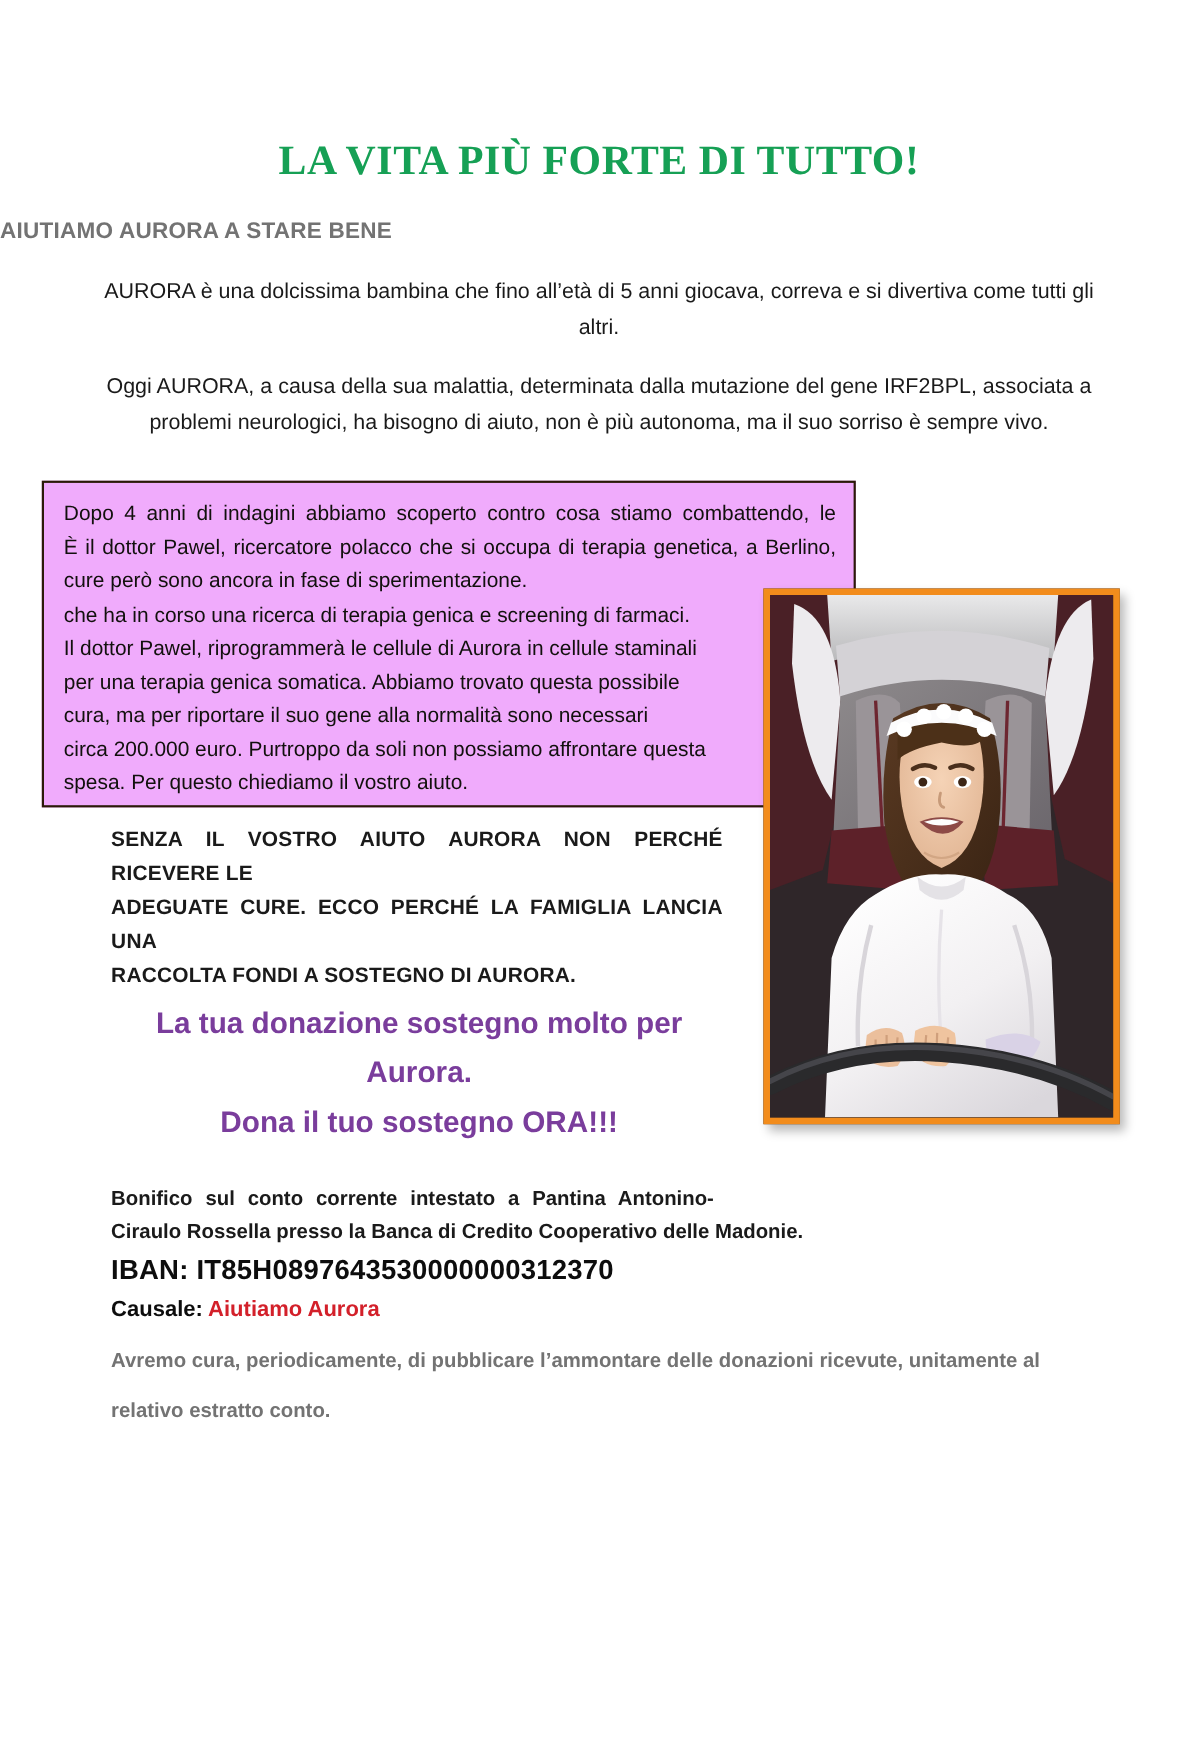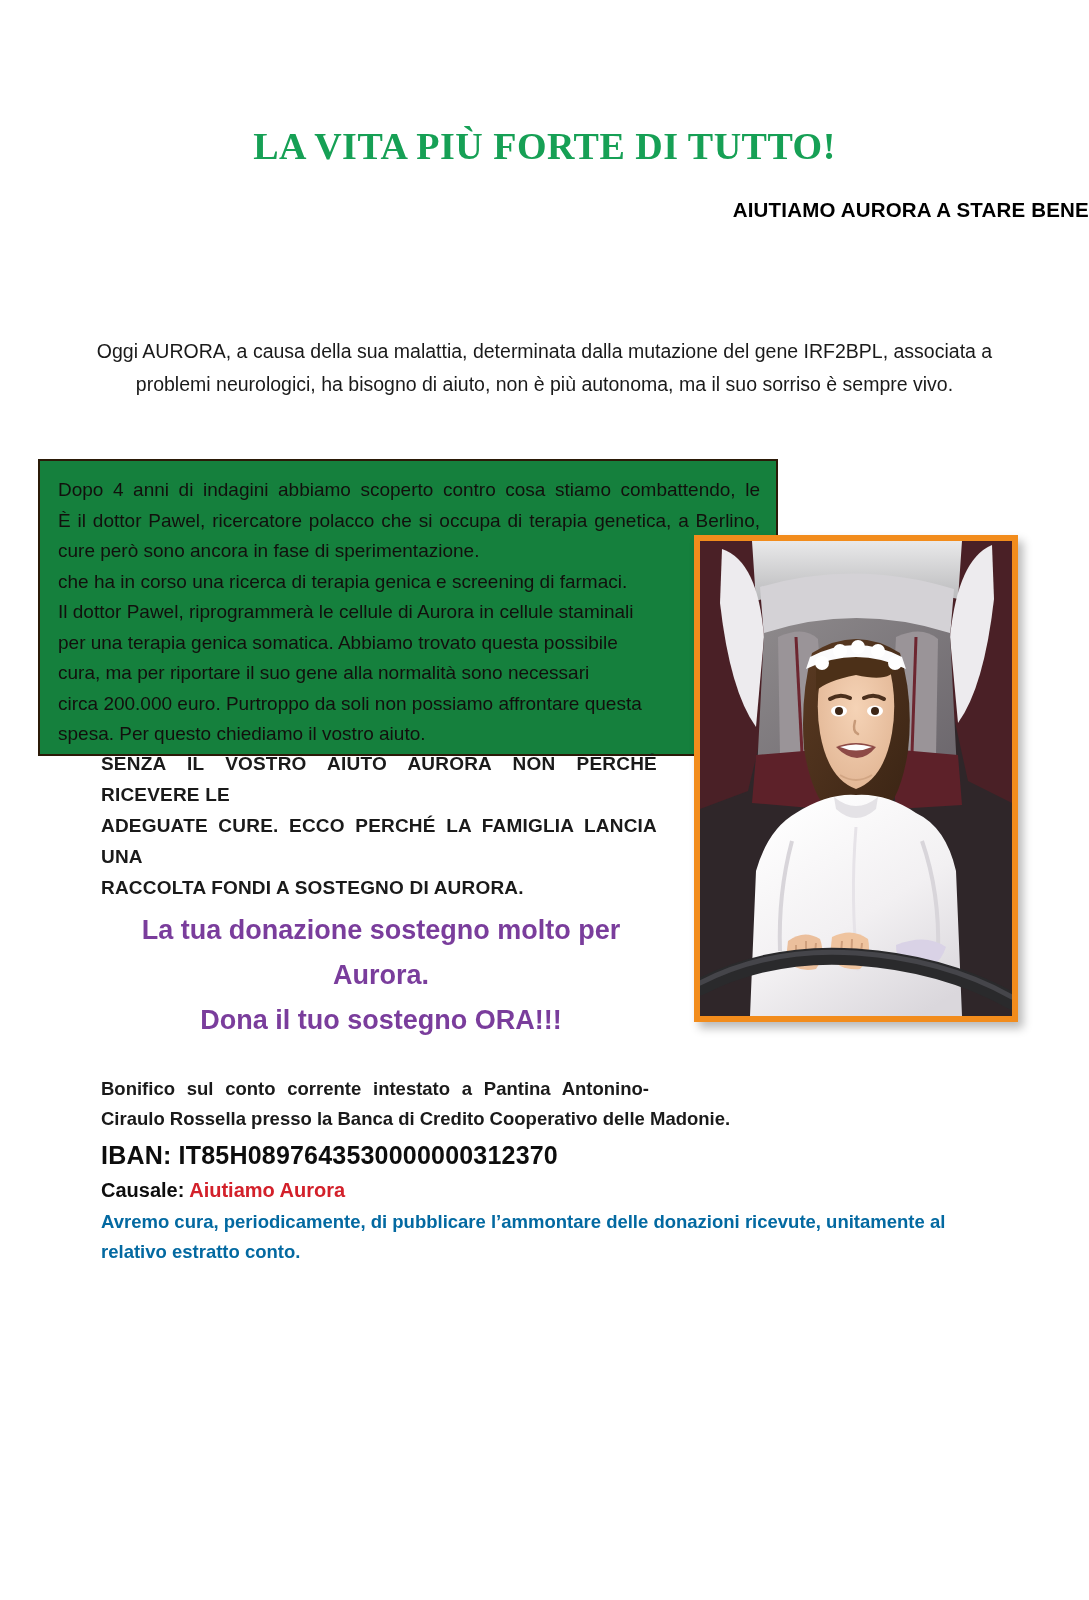--- a/index.html
+++ b/index.html
@@ -34,46 +34,46 @@
     letter-spacing: 0.5px;
     color: #16a055;
     white-space: nowrap;
   }
 
   .subtitle {
     position: absolute;
     left: 0;
     top: 198px;
     width: 1089px;
-    text-align: right;
+    text-align: left;
     font-weight: bold;
     font-size: 20.5px;
     letter-spacing: 0.2px;
-    color: #000000;
+    color: #737373;
   }
 
   
   .intro {
     position: absolute;
     text-align: center;
     font-size: 19.5px;
     line-height: 33px;
     color: #1a1a1a;
   }
   .intro-1 { left: 92px; top: 249px; width: 905px; }
   .intro-2 { left: 92px; top: 335px; width: 905px; }
 
   
   .orange-box {
     position: absolute;
     left: 38px;
-    top: 459px;
+    top: 437px;
     width: 740px;
     height: 297px;
-    background: #15803d;
+    background: #f0abfc;
     border: 2px solid #2b1a08;
     box-sizing: border-box;
     padding: 14px 16px 10px 18px;
   }
   .orange-line {
     display: block;
     font-size: 19px;
     line-height: 30.5px;
     color: #12100d;
   }
@@ -160,22 +160,23 @@
     font-weight: bold;
     font-size: 20px;
     line-height: 33px;
     color: #0d0d0d;
   }
   .causale .red { color: #d3202a; }
   .closing {
     font-weight: bold;
     font-size: 18.5px;
     line-height: 30px;
-    color: #0369a1;
+    color: #737373;
     width: 898px;
+    margin-top: 15px;
   }
 
   
   .watermark {
     position: absolute;
     left: 18px;
     top: 1493px;
     display: flex;
     align-items: center;
     gap: 13px;
@@ -201,20 +202,21 @@
   }
 </style>
 </head>
 <body>
 
 <div id="page">
 
   <div class="doc-title">LA VITA PIÙ FORTE DI TUTTO!</div>
   <div class="subtitle">AIUTIAMO AURORA A STARE BENE</div>
 
+  <div class="intro intro-1">AURORA è una dolcissima bambina che fino all’età di 5 anni giocava, correva e si divertiva come tutti gli altri.</div>
   <div class="intro intro-2">Oggi AURORA, a causa della sua malattia, determinata dalla mutazione del gene IRF2BPL, associata a problemi neurologici, ha bisogno di aiuto, non è più autonoma, ma il suo sorriso è sempre vivo.</div>
 
   <div class="orange-box">
     <span class="orange-line j">Dopo 4 anni di indagini abbiamo scoperto contro cosa stiamo combattendo, le</span>
     <span class="orange-line j">È il dottor Pawel, ricercatore polacco che si occupa di terapia genetica, a Berlino,</span>
     <span class="orange-line">cure però sono ancora in fase di sperimentazione.</span>
     <span class="orange-line">che ha in corso una ricerca di terapia genica e screening di farmaci.</span>
     <span class="orange-line">Il dottor Pawel, riprogrammerà le cellule di Aurora in cellule staminali</span>
     <span class="orange-line">per una terapia genica somatica. Abbiamo trovato questa possibile</span>
     <span class="orange-line"> cura, ma per riportare il suo gene alla normalità sono necessari</span>

